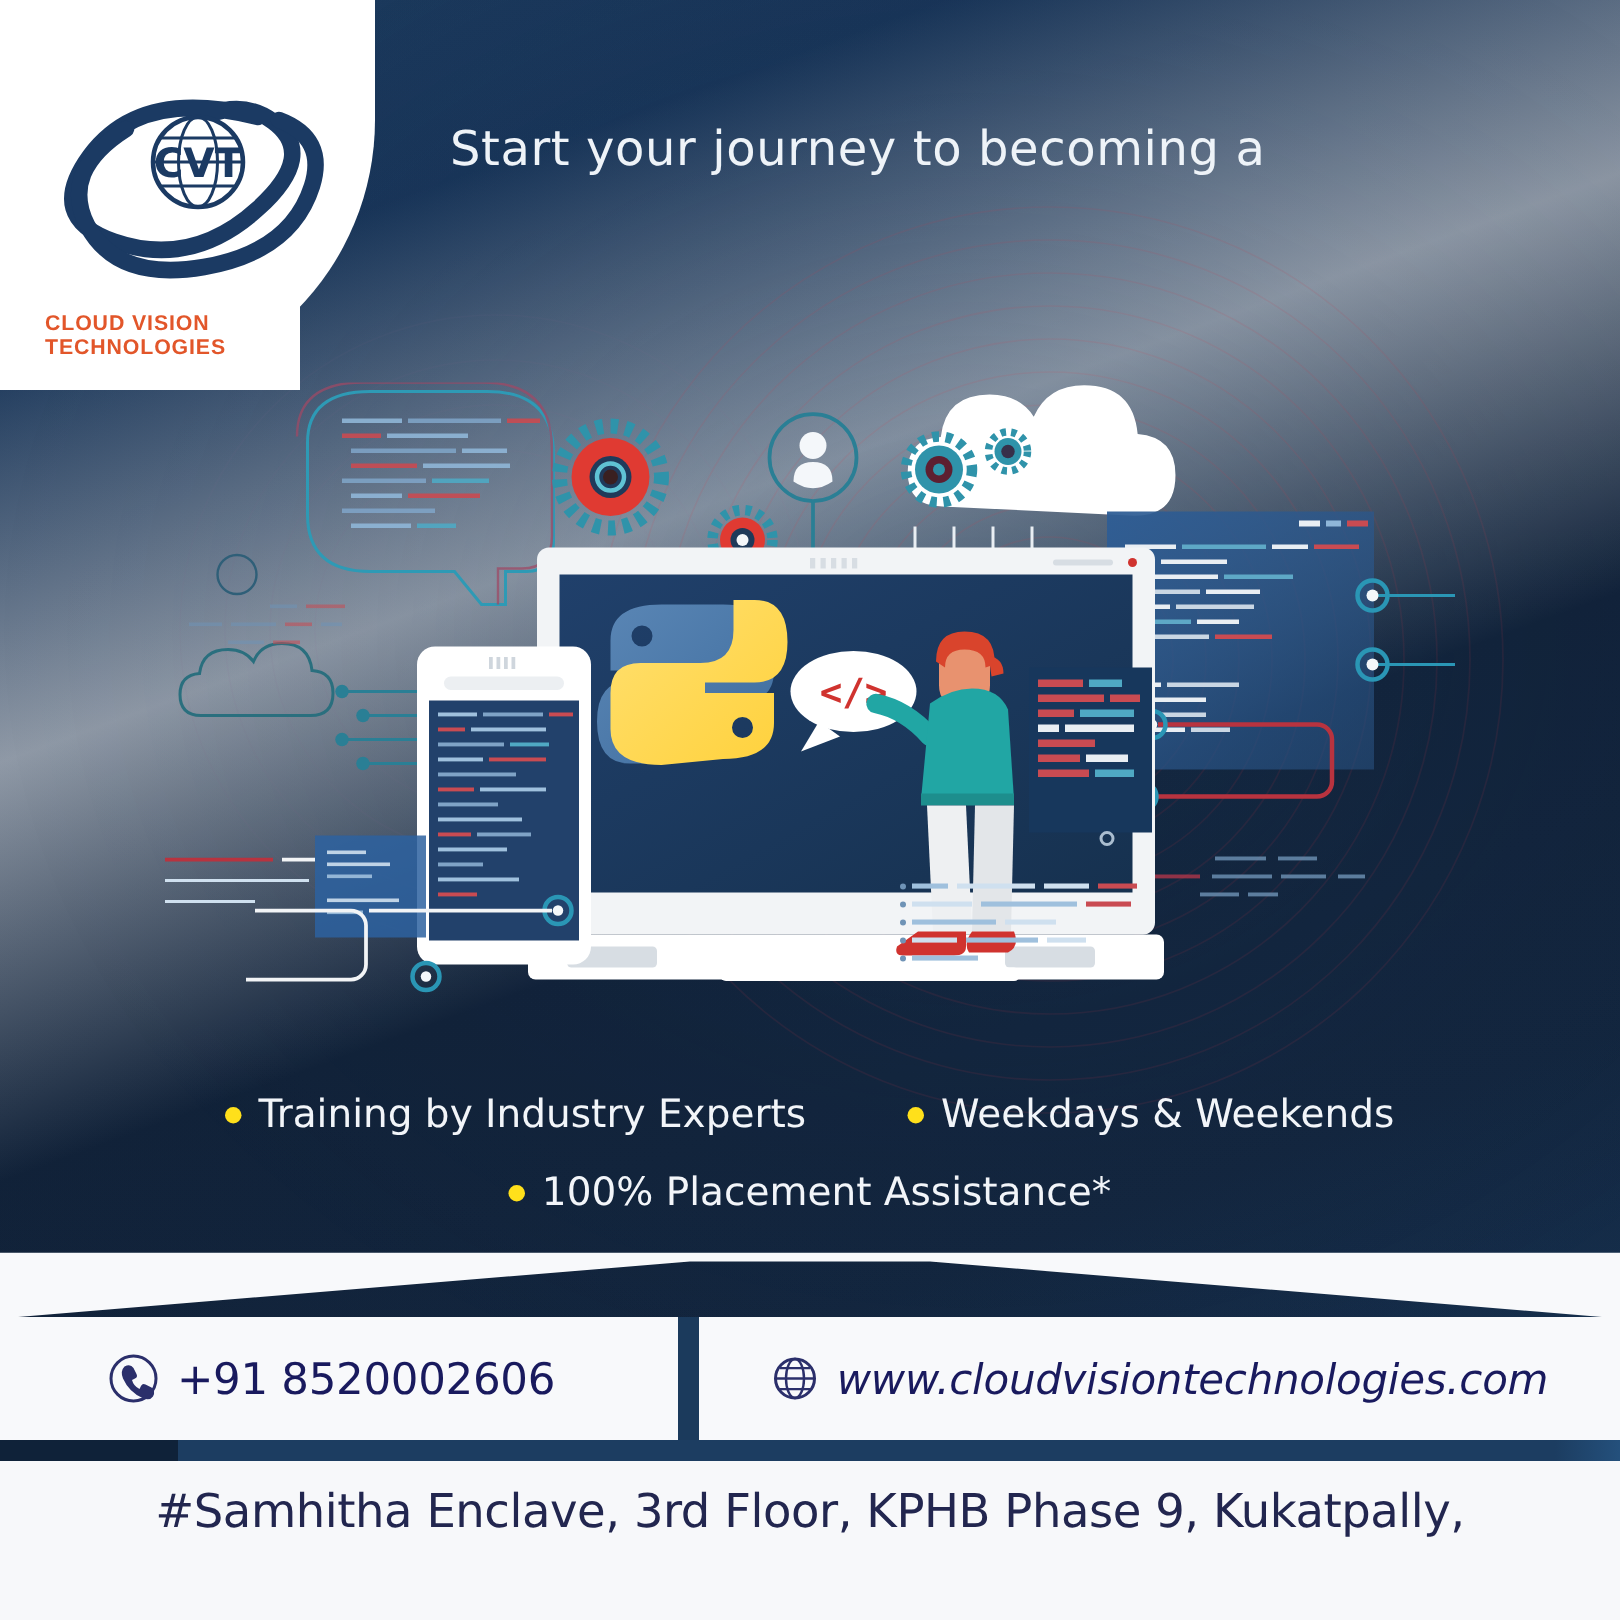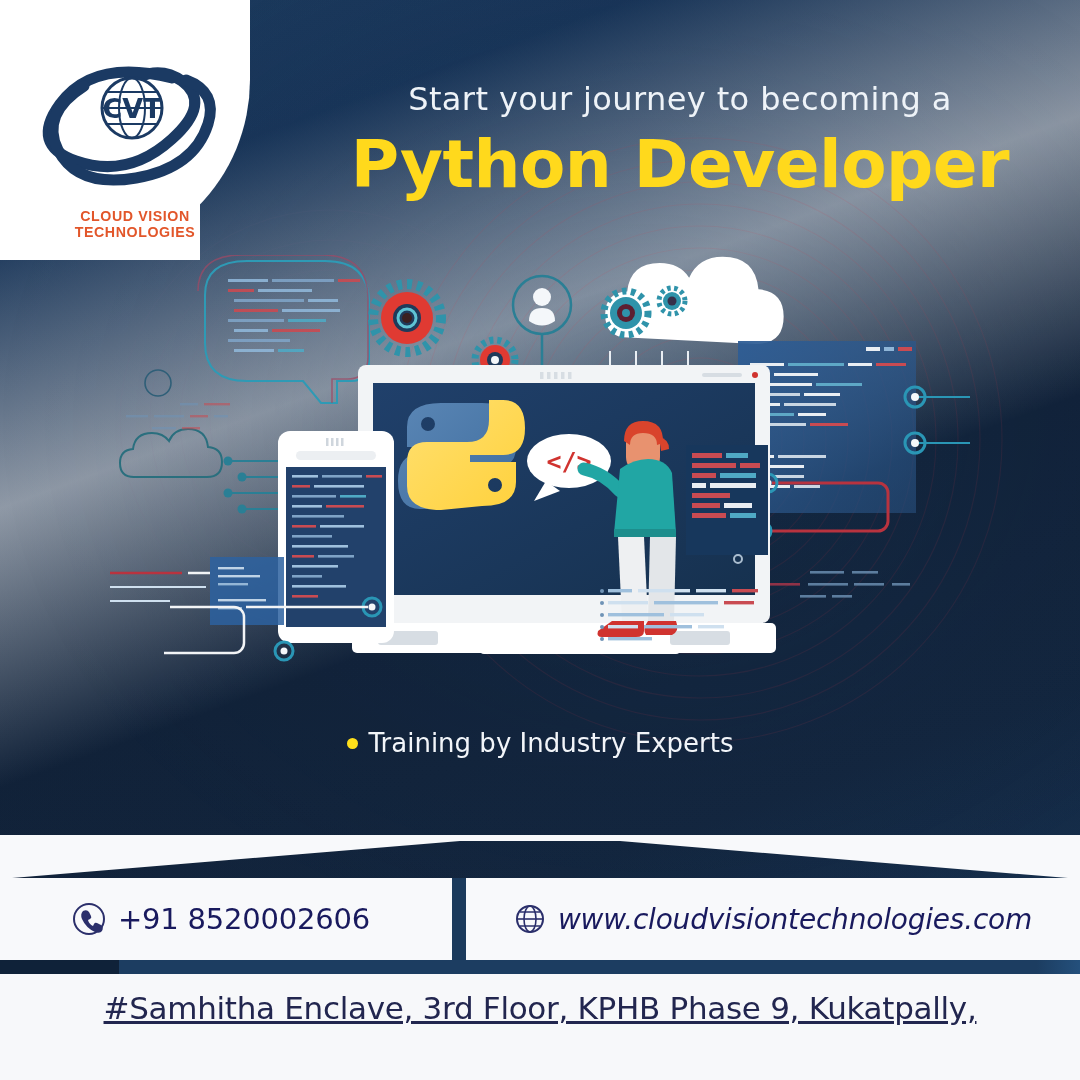--- a/index.html
+++ b/index.html
@@ -19,26 +19,26 @@
   
   .bgrings { position:absolute; inset:0; opacity:.30; }
 
   
   .corner { position:absolute; left:-40px; top:-40px; width:290px; height:300px;
     background:#ffffff; border-bottom-right-radius:180px; z-index:6; }
   .corner-ext { position:absolute; left:-40px; top:-40px; width:240px; height:300px;
     background:#fff; z-index:6; }
 
   .logo-wrap { position:absolute; left:22px; top:42px; width:220px; height:180px; z-index:8; }
-  .logo-name { position:absolute; left:8px; top:166px; width:210px; text-align:center;
+  .logo-name { position:absolute; left:8px; top:166px; width:210px; 
     color:#e2562a; font-size:14.2px; font-weight:bold; letter-spacing:.6px;
     font-family:"Liberation Sans", sans-serif; }
 
   
-  .headline { position:absolute; left:300px; top:80px; width:760px; text-align:center; z-index:7; }
+  .headline { position:absolute; left:300px; top:80px; width:760px; z-index:7; }
   .head-sub { color:#eef3f8; font-size:32px; letter-spacing:.4px; font-weight:400;
     font-family:"DejaVu Sans", sans-serif; }
   .head-main { color:#ffd91c; font-size:66px; font-weight:bold; letter-spacing:-.5px;
     margin-top:8px; font-family:"DejaVu Sans", sans-serif; }
 
   
   .illus { position:absolute; left:110px; top:255px; width:960px; height:430px; z-index:4; }
 
   
   .bullets { position:absolute; left:0; top:728px; width:1080px; z-index:7; }
@@ -61,21 +61,21 @@
     letter-spacing:-.2px; margin-left:12px; }
   .ctext.web { font-size:28px;font-style:italic; }
 
   
   .navybar { position:absolute; left:0; top:960px; width:1080px; height:14px; z-index:8;
     background:linear-gradient(90deg,#0f2239 0%,#0f2239 11%,#1c3d61 11%,#1c3d61 96%,#24507c 100%); }
 
   
   .address { position:absolute; left:0; top:988px; width:1080px; text-align:center; z-index:8;
     color:#22264f; font-size:31px; line-height:1.34; font-family:"DejaVu Sans", sans-serif;
-    letter-spacing:-.3px;text-decoration:underline; }
+    letter-spacing:-.3px; }
 </style>
 </head>
 <body>
 
 <div id="poster">
 
   <div class="hero">
 
     <svg class="bgrings" viewBox="0 0 1080 878" preserveAspectRatio="none">
       <defs>
@@ -465,31 +465,38 @@
           <line x1="84" y1="50" x2="136" y2="50" stroke="#1b3a63" stroke-width="2"></line>
           <line x1="84" y1="82" x2="136" y2="82" stroke="#1b3a63" stroke-width="2"></line>
           <text x="110" y="76" text-anchor="middle" font-size="27" font-weight="bold" fill="#1b3a63" font-family="DejaVu Sans, sans-serif">CVT</text>
         </g>
       </svg>
       <div class="logo-name">CLOUD VISION TECHNOLOGIES</div>
     </div>
 
     <div class="headline">
       <div class="head-sub">Start your journey to becoming a</div>
-      <div class="head-main">Python Developer</div>
     </div>
 
     <div class="bullets">
       <div class="brow">
         <div class="bitem">
           <span class="bdot"></span>
           <span>Training by Industry Experts</span>
         </div>
+        <div class="bitem">
+          <span class="bdot"></span>
+          <span>Weekdays &amp; Weekends</span>
+        </div>
       </div>
       <div class="brow">
+        <div class="bitem">
+          <span class="bdot"></span>
+          <span>100% Placement Assistance*</span>
+        </div>
       </div>
     </div>
 
     <svg class="chev" viewBox="0 0 1080 44" preserveAspectRatio="none">
       <polygon points="0,0 1080,0 1080,44 620,6 460,6 0,44" fill="#f8f9fb"></polygon>
     </svg>
   </div>
 
   <div class="cards">
     <div class="card phone">

